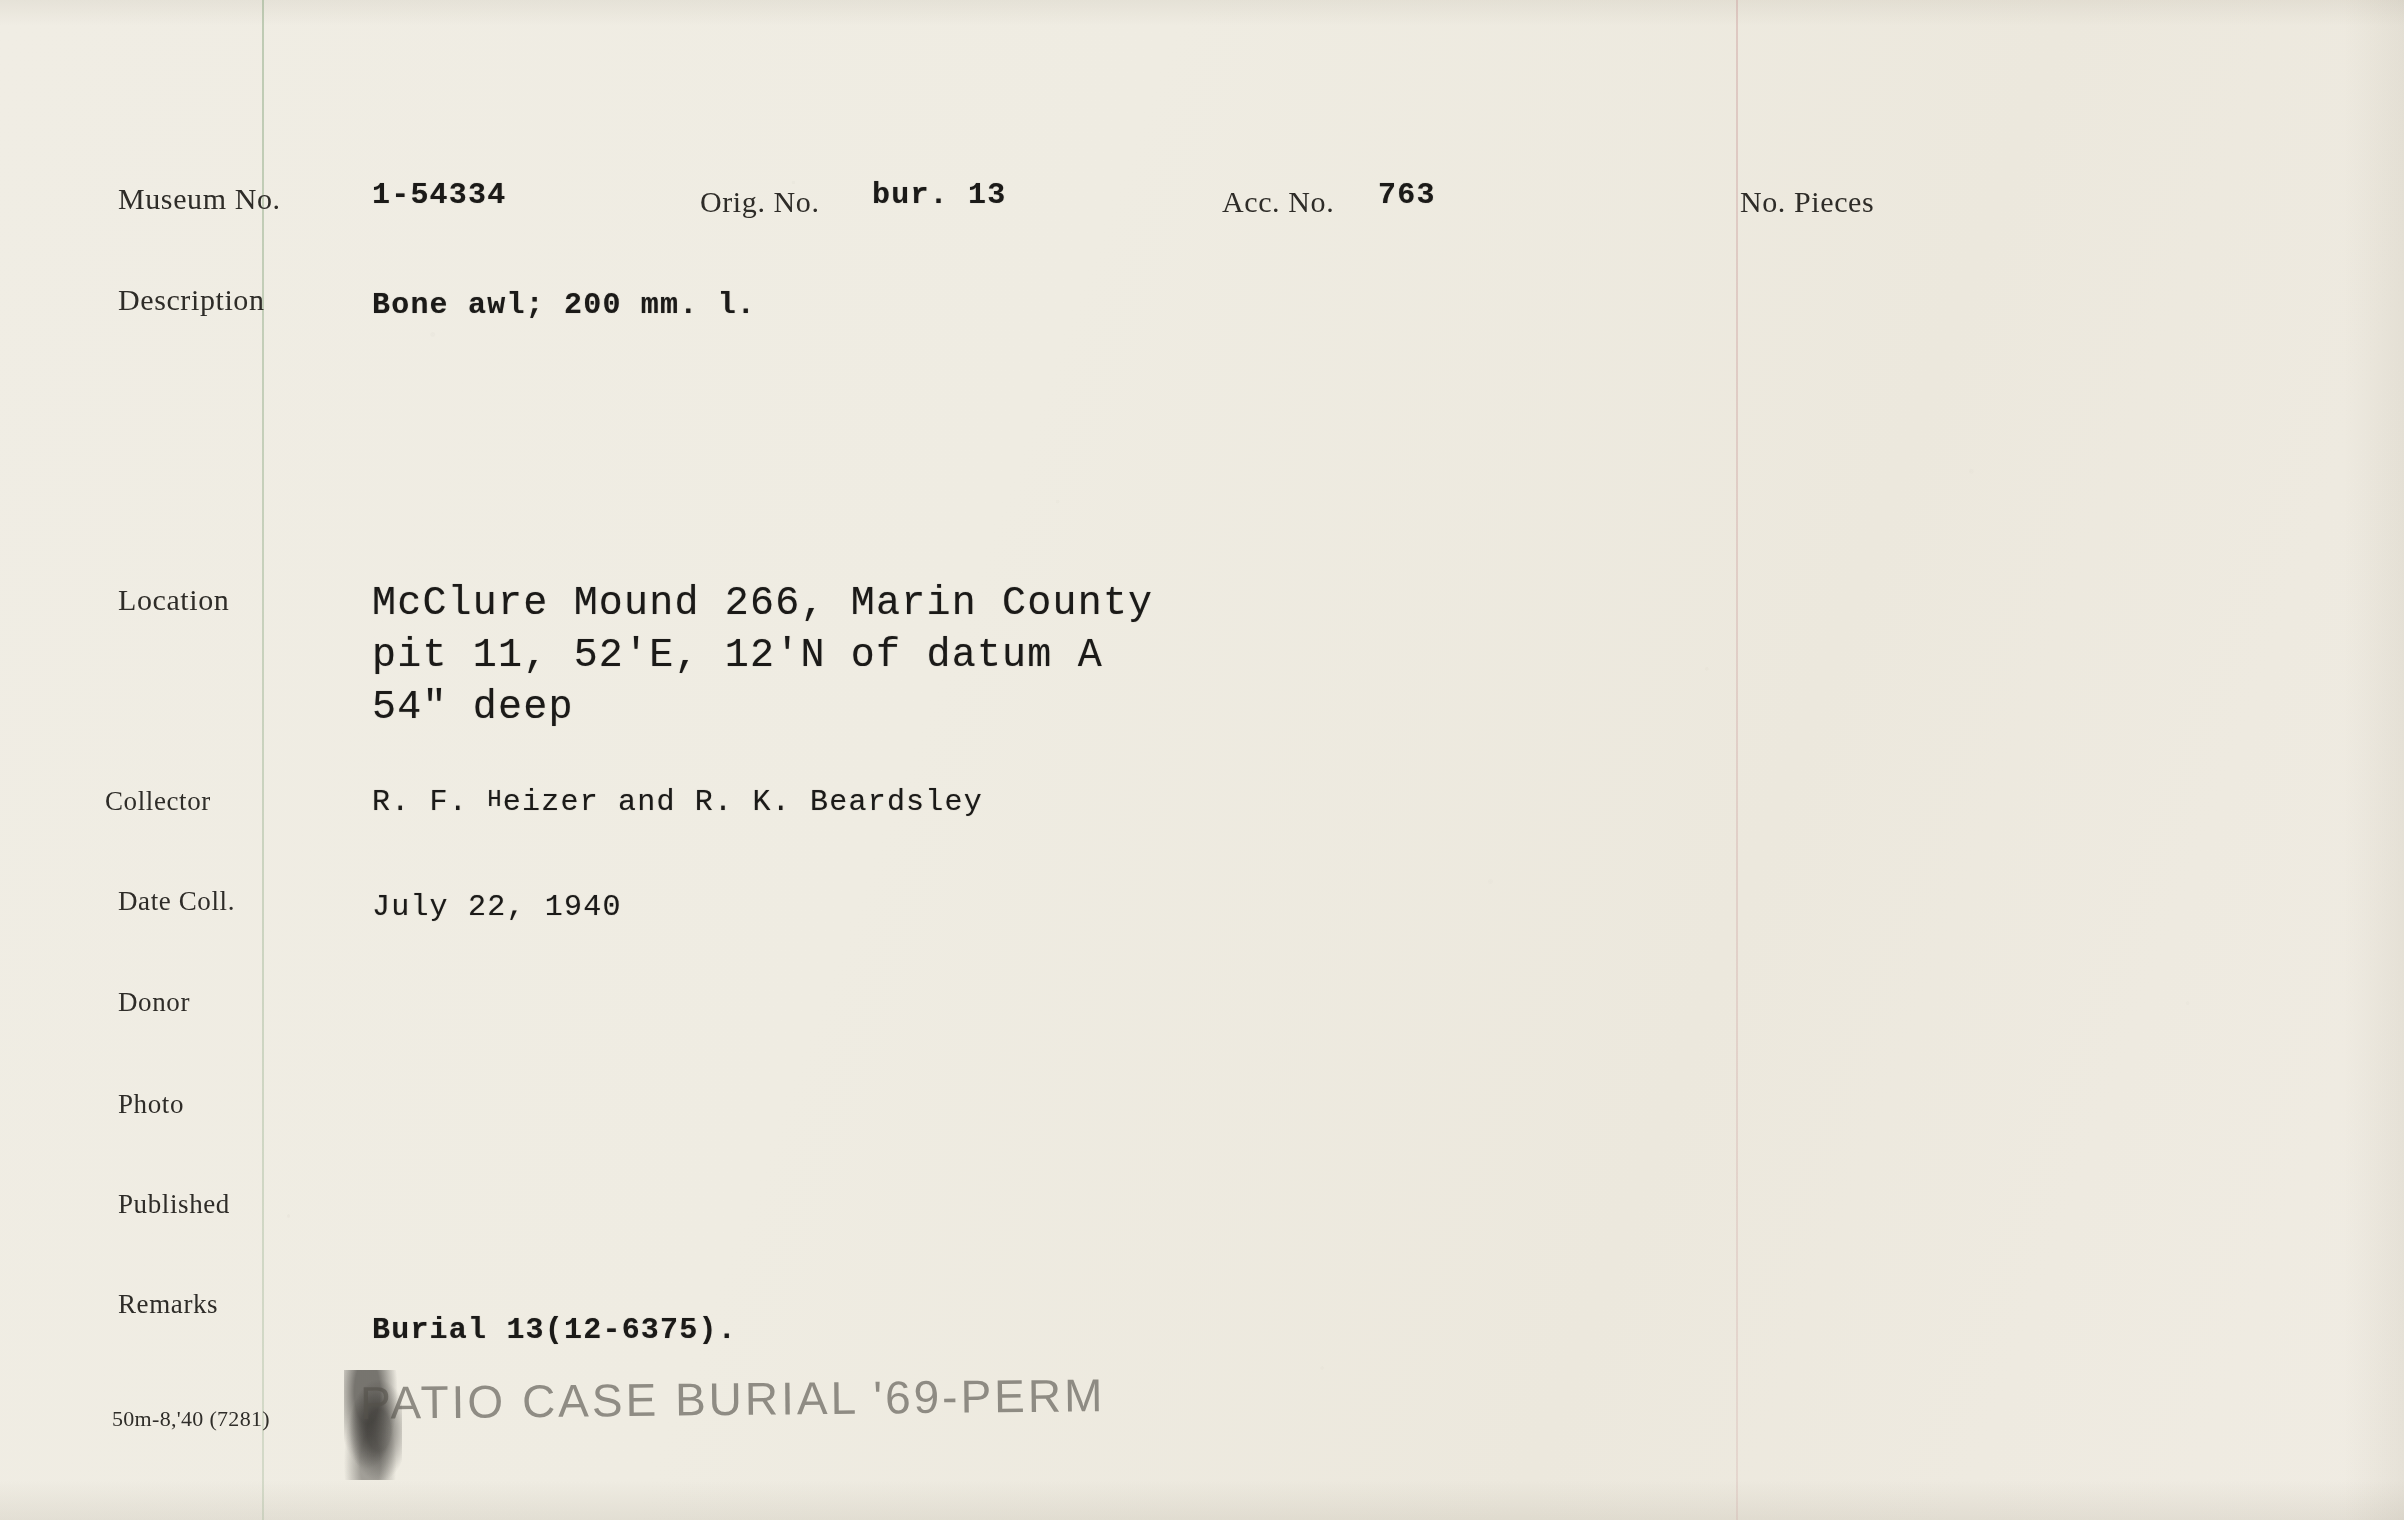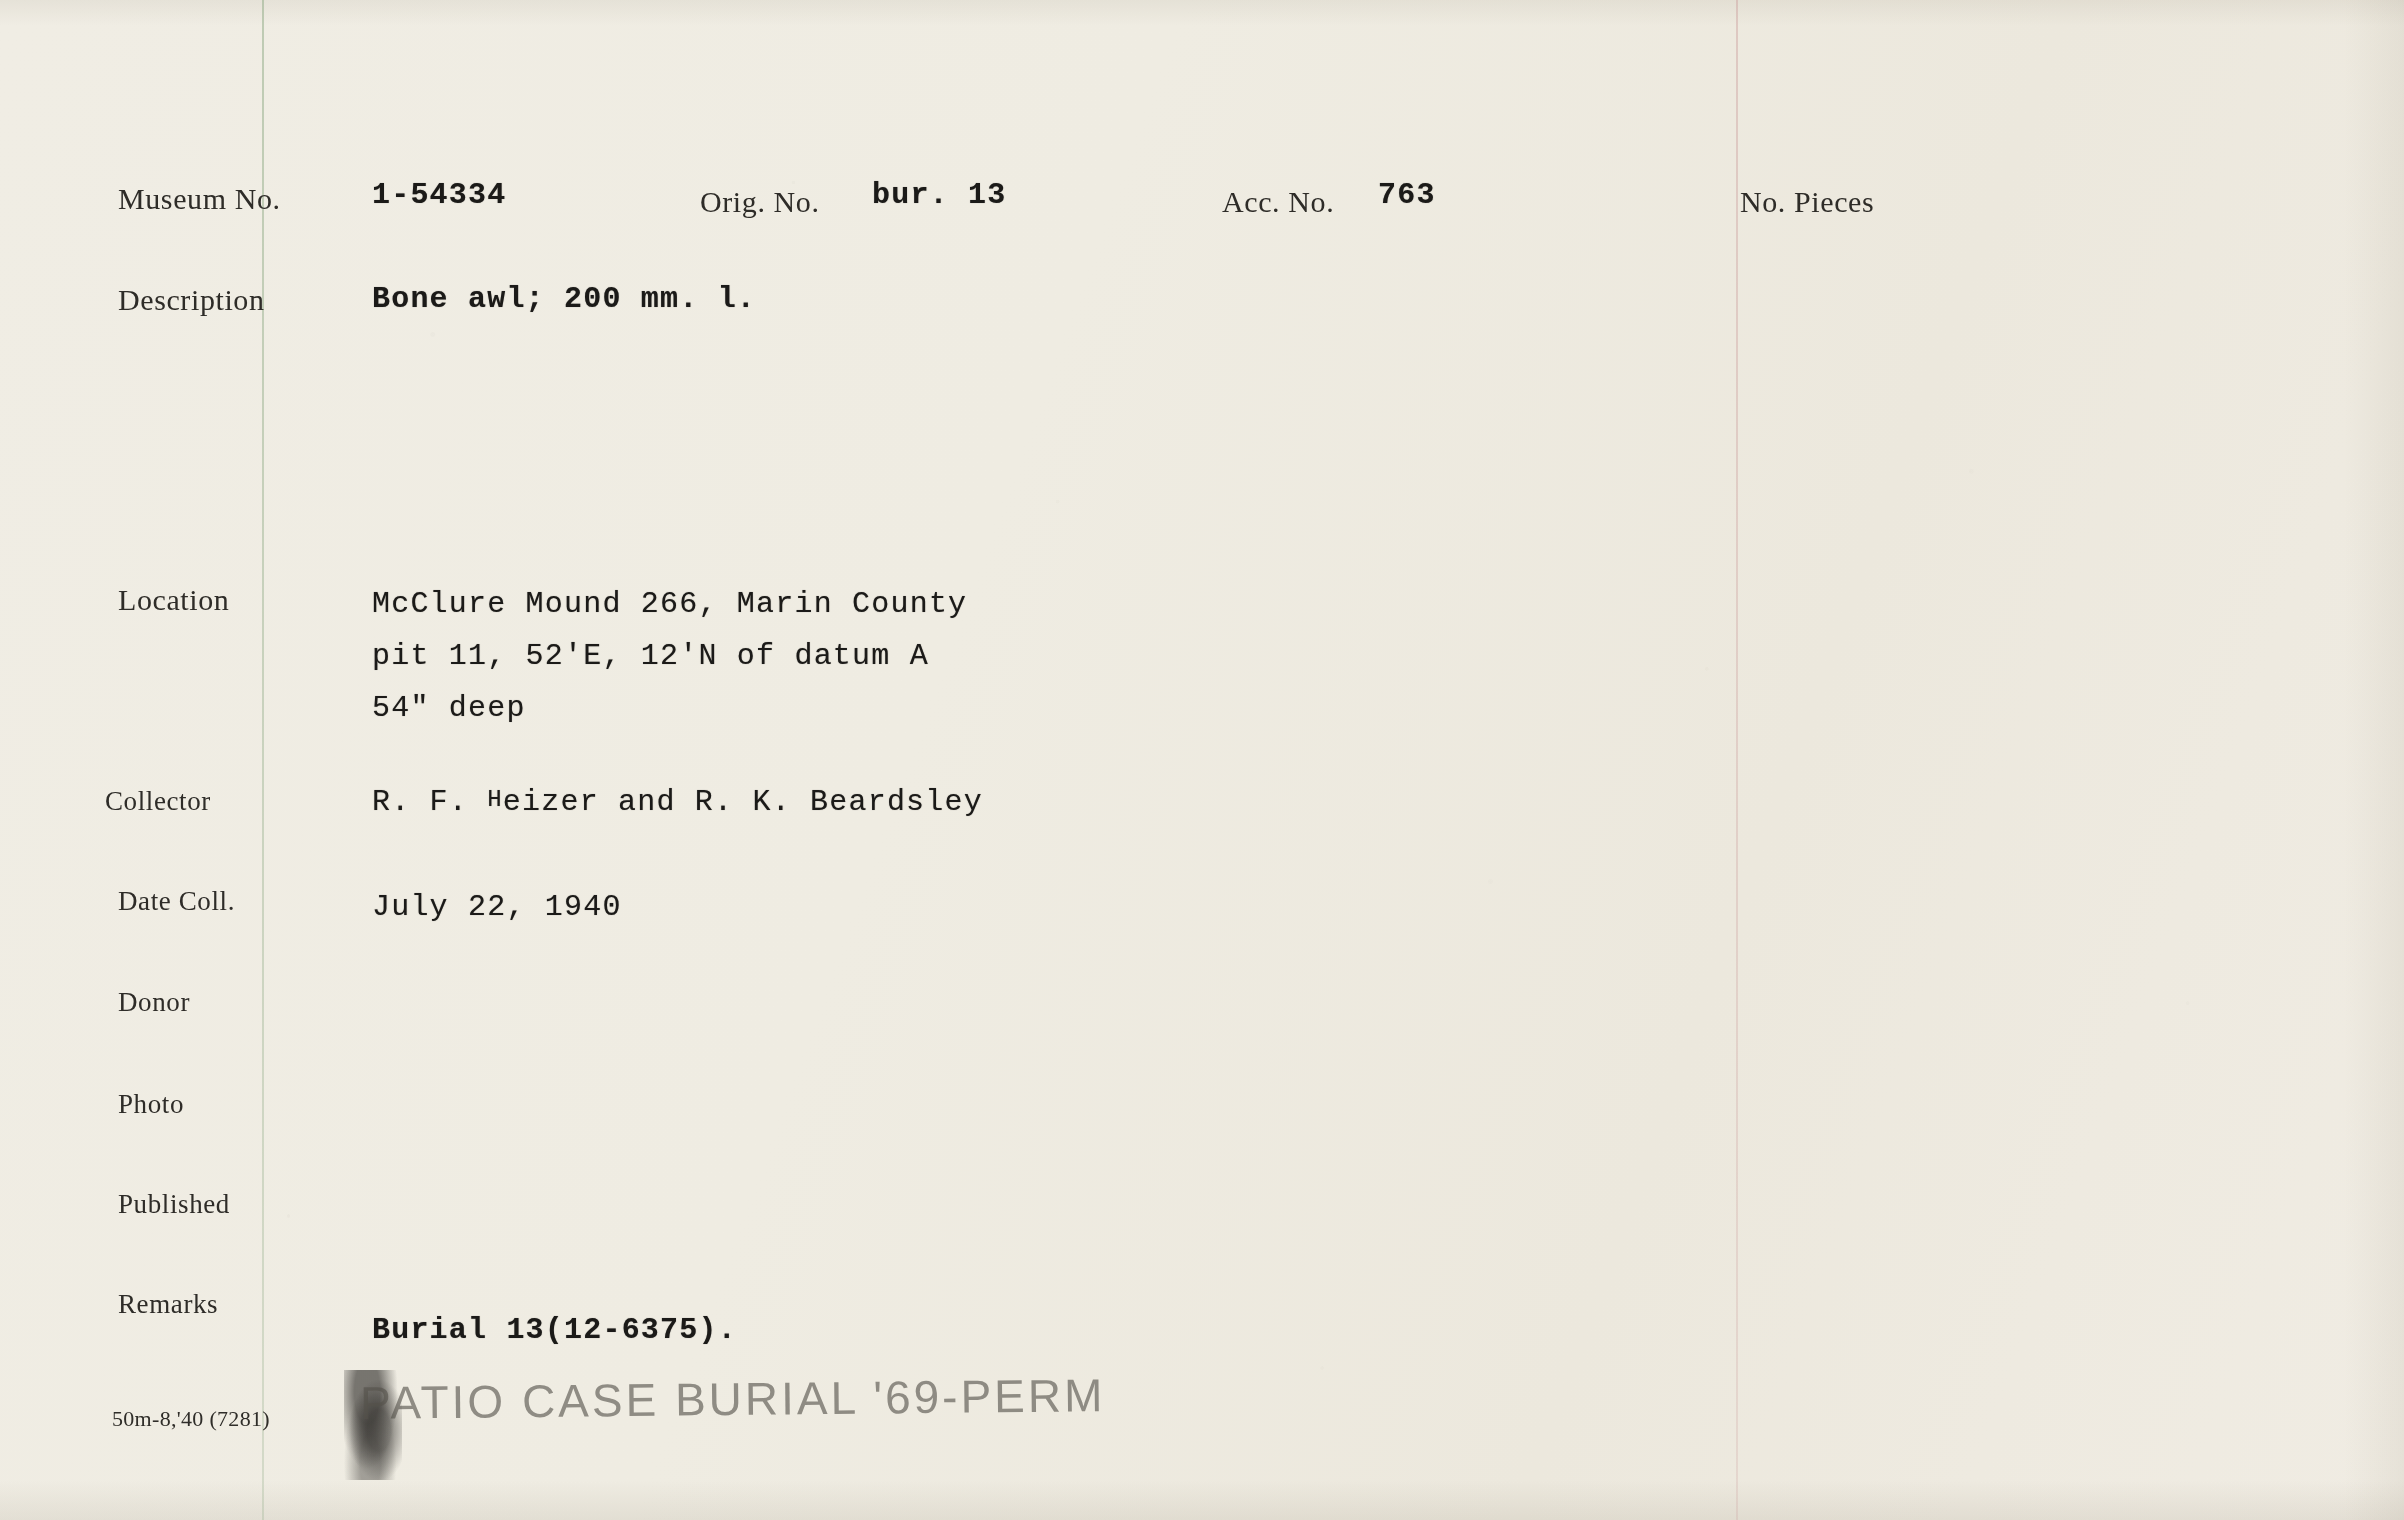--- a/index.html
+++ b/index.html
@@ -94,21 +94,21 @@
     letter-spacing: 1.2px;
     white-space: pre;
     text-shadow: 0 0 1px rgba(40,38,34,.45);
   }
   .typed.bold { font-weight: bold; }
 
   .typed-block {
     position: absolute;
     font-family: "Liberation Mono", monospace;
     color: #1b1a18;
-    font-size: 30px;
+    font-size: 40px;
     letter-spacing: 1.2px;
     line-height: 52px;
     white-space: pre;
     text-shadow: 0 0 1px rgba(40,38,34,.45);
   }
 
   .sup-h {
     font-family: "Liberation Mono", monospace;
     font-size: 24px;
     vertical-align: 4px;
@@ -170,21 +170,21 @@
   <div class="label" style="left:700px; top:185px;">Orig. No.</div>
   <div class="typed bold" style="left:872px; top:178px;">bur. 13</div>
 
   <div class="label" style="left:1222px; top:185px;">Acc. No.</div>
   <div class="typed bold" style="left:1378px; top:178px;">763</div>
 
   <div class="label" style="left:1740px; top:185px;">No. Pieces</div>
   <div class="typed bold" style="left:1960px; top:178px;"></div>
 
   <div class="label" style="left:118px; top:283px;">Description</div>
-  <div class="typed bold" style="left:372px; top:282px;">Bone awl; 200 mm. l.</div>
+  <div class="typed bold" style="left:372px; top:288px;">Bone awl; 200 mm. l.</div>
 
   <div class="label" style="left:118px; top:583px;">Location</div>
   <div class="typed-block" style="left:372px; top:578px;">McClure Mound 266, Marin County
 pit 11, 52'E, 12'N of datum A
 54" deep</div>
 
   <div class="label small" style="left:105px; top:786px;">Collector</div>
   <div class="typed" style="left:372px; top:785px;"><span>R. F. </span><span class="sup-h">H</span><span>eizer and R. K. Beardsley</span></div>
 
   <div class="label small" style="left:118px; top:886px;">Date Coll.</div>

